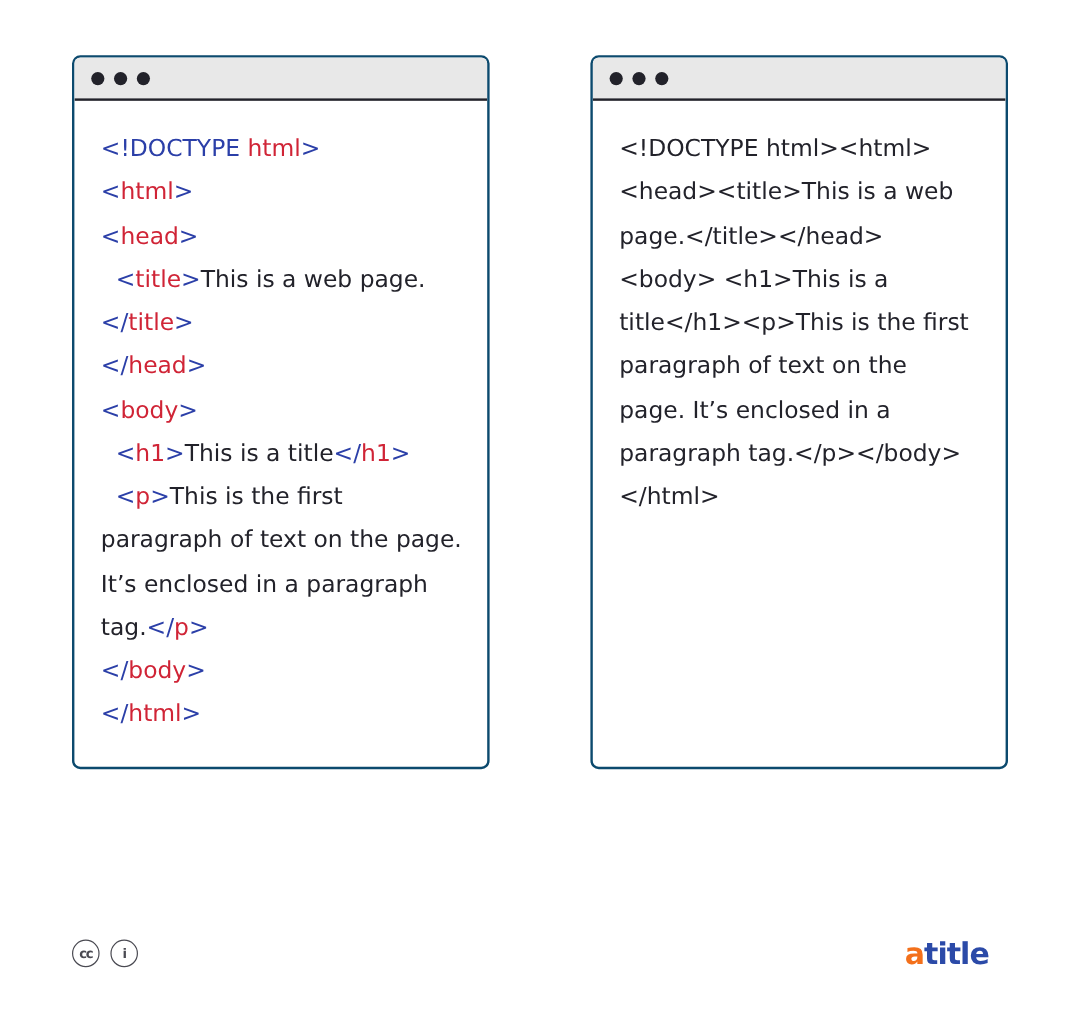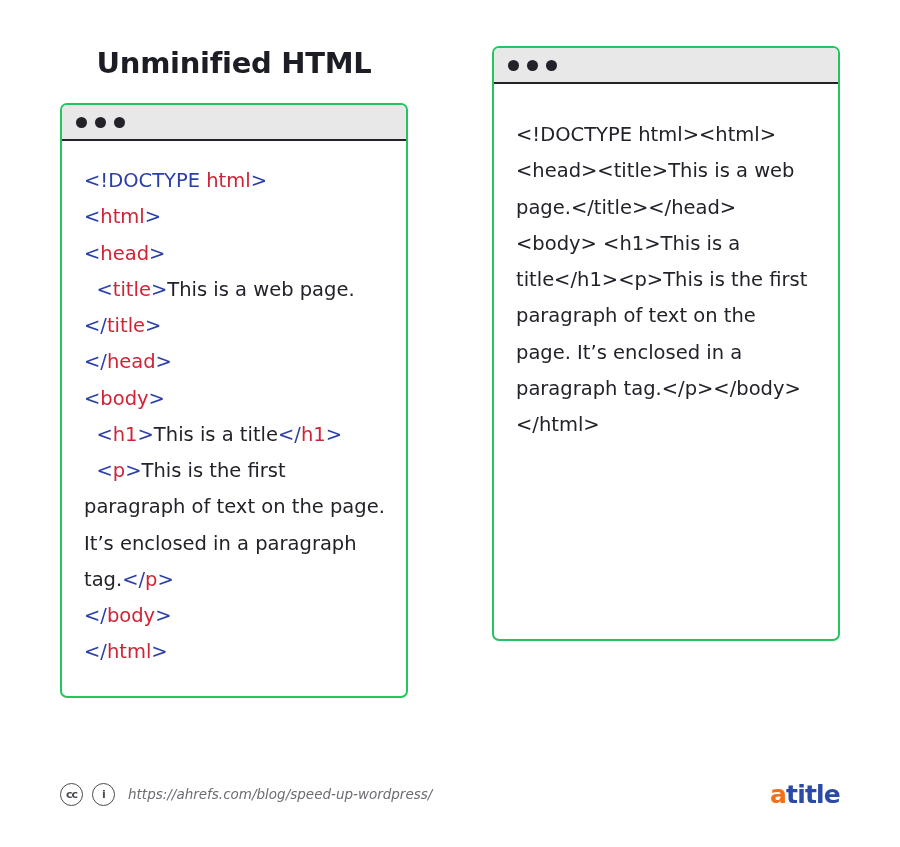--- a/index.html
+++ b/index.html
@@ -31,21 +31,21 @@
     font-size: 29px;
     font-weight: bold;
     letter-spacing: -0.3px;
     color: #1d1d26;
     margin-bottom: 23px;
     text-align: center;
   }
   .browser {
     width: 348px;
     height: 595px;
-    border: 2px solid #22c55e;
+    border: 2px solid #0c4a6e;
     border-radius: 7px;
     box-sizing: border-box;
     background: #ffffff;
     overflow: hidden;
     display: flex;
     flex-direction: column;
   }
   .browser-bar {
     height: 34px;
     background: #e8e8e8;
@@ -68,30 +68,29 @@
     padding: 22px 18px 10px 22px;
     font-size: 19.5px;
     line-height: 1.86;
     white-space: pre-wrap;
     word-break: break-word;
     font-family: "DejaVu Sans", "Liberation Sans", sans-serif;
     color: #22222a;
   }
   .code-area.minified {
     padding: 22px 22px 10px 22px;
-    margin-top: 11px;
   }
   .tag-blue { color: #2b3fa8; }
   .tag-red  { color: #d02436; }
   .plain    { color: #22222a; }
 
   .footer {
     position: absolute;
     left: 0;
-    right: 0;
+    right: 16px;
     bottom: 36px;
     height: 34px;
     padding: 0 60px;
     display: flex;
     align-items: center;
     justify-content: space-between;
   }
   .footer-left {
     display: flex;
     align-items: center;
@@ -126,21 +125,20 @@
   }
   .logo .a { color: #f3701b; }
   .logo .rest { color: #2b4aa8; }
 </style>
 </head>
 <body>
 
 <div class="panels">
 
   <div class="panel">
-    <div class="panel-title">Unminified HTML</div>
     <div class="browser">
       <div class="browser-bar">
         <span class="dot"></span>
         <span class="dot"></span>
         <span class="dot"></span>
       </div>
       <div class="code-area" id="code-unminified"><div><span class="tag-blue">&lt;!DOCTYPE </span><span class="tag-red">html</span><span class="tag-blue">&gt;</span></div><div><span class="tag-blue">&lt;</span><span class="tag-red">html</span><span class="tag-blue">&gt;</span></div><div><span class="tag-blue">&lt;</span><span class="tag-red">head</span><span class="tag-blue">&gt;</span></div><div><span class="tag-blue">  &lt;</span><span class="tag-red">title</span><span class="tag-blue">&gt;</span><span class="plain">This is a web page.</span><span class="tag-blue">&lt;/</span><span class="tag-red">title</span><span class="tag-blue">&gt;</span></div><div><span class="tag-blue">&lt;/</span><span class="tag-red">head</span><span class="tag-blue">&gt;</span></div><div><span class="tag-blue">&lt;</span><span class="tag-red">body</span><span class="tag-blue">&gt;</span></div><div><span class="tag-blue">  &lt;</span><span class="tag-red">h1</span><span class="tag-blue">&gt;</span><span class="plain">This is a title</span><span class="tag-blue">&lt;/</span><span class="tag-red">h1</span><span class="tag-blue">&gt;</span></div><div><span class="tag-blue">  &lt;</span><span class="tag-red">p</span><span class="tag-blue">&gt;</span><span class="plain">This is the first paragraph of text on the page. It’s enclosed in a paragraph tag.</span><span class="tag-blue">&lt;/</span><span class="tag-red">p</span><span class="tag-blue">&gt;</span></div><div><span class="tag-blue">&lt;/</span><span class="tag-red">body</span><span class="tag-blue">&gt;</span></div><div><span class="tag-blue">&lt;/</span><span class="tag-red">html</span><span class="tag-blue">&gt;</span></div></div>
     </div>
   </div>
 
@@ -154,19 +152,18 @@
       <div class="code-area minified" id="code-minified"><div><span class="plain">&lt;!DOCTYPE html&gt;&lt;html&gt;&lt;head&gt;&lt;title&gt;This is a web page.&lt;/title&gt;&lt;/head&gt;&lt;body&gt; &lt;h1&gt;This is a title&lt;/h1&gt;&lt;p&gt;This is the first paragraph of text on the page. It’s enclosed in a paragraph tag.&lt;/p&gt;&lt;/body&gt;&lt;/html&gt;</span></div></div>
     </div>
   </div>
 
 </div>
 
 <div class="footer">
   <div class="footer-left">
     <span class="cc-badge">cc</span>
     <span class="cc-badge">i</span>
-    <span class="footer-url">https://ahrefs.com/blog/speed-up-wordpress/</span>
   </div>
   <div class="logo">
     <span class="a">a</span>
       <span class="rest">title</span>
   </div>
 </div>
 
 </body></html>

